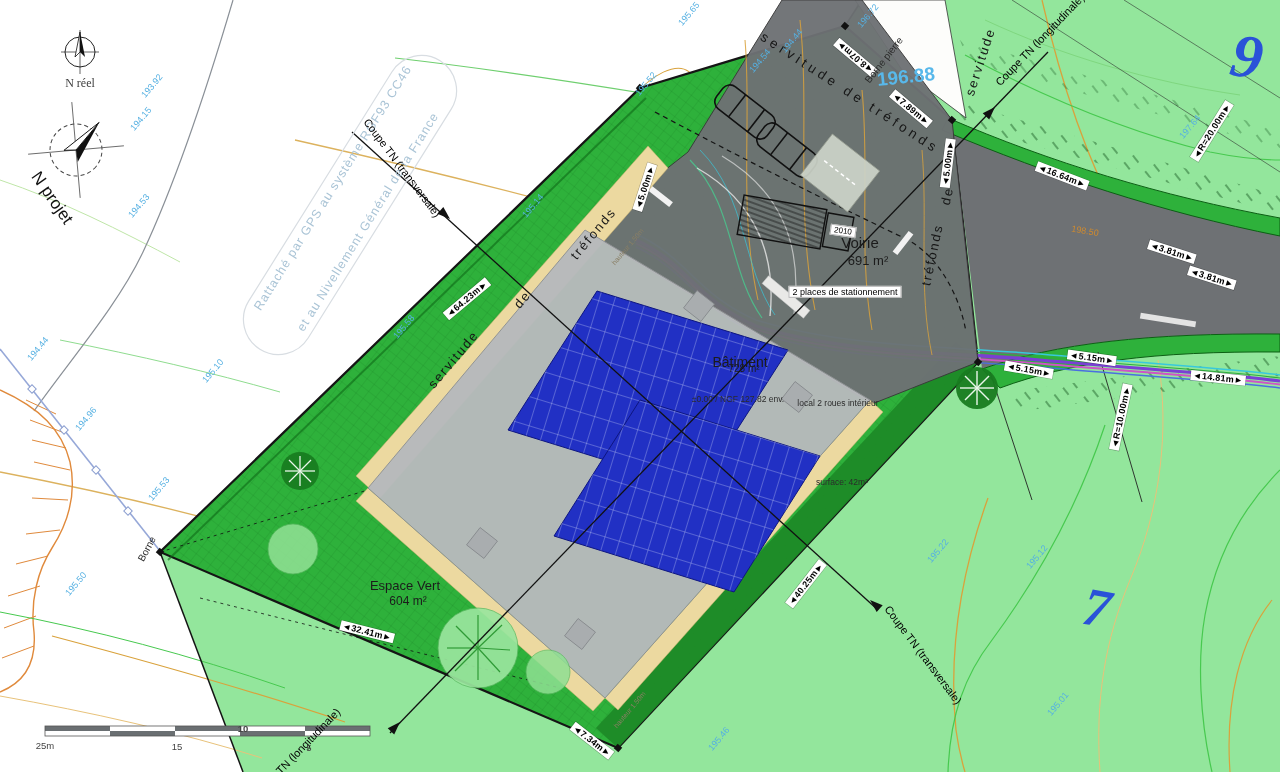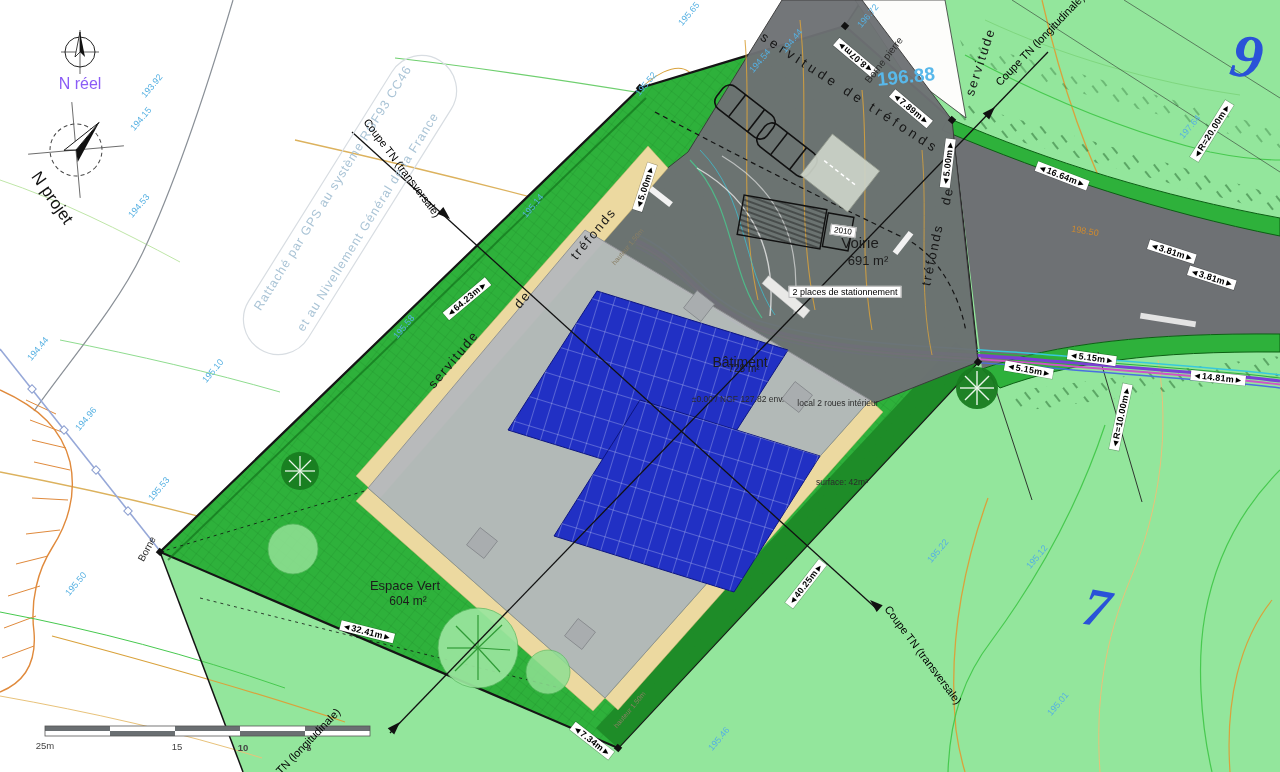--- a/index.html
+++ b/index.html
@@ -14,21 +14,21 @@
   .c-elev{color:#55b0e2;font-size:9px;font-weight:500;}
   .c-elevbig{color:#58b8ea;font-size:19px;font-weight:700;}
   .c-orange{color:#cf8a2e;font-size:9px;}
   .c-parcelnum{color:#2a52d8;font-family:"Liberation Serif",serif;font-style:italic;font-weight:700;}
   .c-area{color:#1c1c1c;font-size:13px;}
   .c-tiny{color:#2b2b2b;font-size:8.5px;}
   .c-coupe{color:#000;font-size:11px;}
   .c-serv{color:#161616;font-size:13.5px;letter-spacing:4px;}
   .c-serv2{color:#161616;font-size:13px;letter-spacing:2px;}
   .c-small{color:#2b2b2b;font-size:10px;}
-  .c-ntext{color:#8b5cf6;font-size:16px;}
+  .c-ntext{color:#404040;font-size:12px;font-family:Liberation Serif, serif;}
   .c-nbig{color:#111;font-size:17px;}
   .c-water{color:#aac4d6;font-size:12.5px;letter-spacing:1px;}
   .c-scale{color:#444;font-size:9.5px;text-align:right;}
   .c-microtan{color:#8a7f64;font-size:7px;}
 </style>
 <title>Plan de masse - projet bâtiment photovoltaïque</title></head>
 <body>
 
 <div id="stage">
 <svg id="drawing" width="1280" height="772" viewBox="0 0 1280 772" xmlns="http://www.w3.org/2000/svg">
@@ -353,16 +353,16 @@
       <div class="lbl c-tiny" style="left: 838px; top: 404px; transform: translate(-50%, -50%) rotate(0deg);">local 2 roues intérieur</div>
       <div class="lbl c-tiny" style="left: 842px; top: 440px; transform: translate(-50%, -50%) rotate(0deg); margin-top: 43px;">surface: 42m²</div>
       <div class="lbl c-area" style="left: 405px; top: 586px; transform: translate(-50%, -50%) rotate(0deg); font-size: 13px;">Espace Vert</div>
       <div class="lbl c-area" style="left: 408px; top: 602px; transform: translate(-50%, -50%) rotate(0deg); font-size: 12px;">604 m²</div>
       <div class="lbl c-microtan" style="left: 628px; top: 247px; transform: translate(-50%, -50%) rotate(-50deg);">hauteur 1.50m</div>
       <div class="lbl c-microtan" style="left: 630px; top: 710px; transform: translate(-50%, -50%) rotate(-50deg);">hauteur 1.50m</div>
       <div class="lbl c-box" style="left: 843px; top: 231px; transform: translate(-50%, -50%) rotate(8deg); font-size: 8px;">2010</div>
       <div class="lbl c-scale" style="left: 45px; top: 746px; transform: translate(-50%, -50%) rotate(0deg);">25m</div>
       <div class="lbl c-scale" style="left: 111px; top: 747px; transform: translate(-50%, -50%) rotate(0deg); margin-top: 36px;">20</div>
       <div class="lbl c-scale" style="left: 177px; top: 747px; transform: translate(-50%, -50%) rotate(0deg);">15</div>
-      <div class="lbl c-scale" style="left: 243px; top: 748px; transform: translate(-50%, -50%) rotate(0deg); font-weight: bold;">10</div>
+      <div class="lbl c-scale" style="left: 243px; top: 729px; transform: translate(-50%, -50%) rotate(0deg); font-weight: bold;">10</div>
       <div class="lbl c-scale" style="left: 309px; top: 748px; transform: translate(-50%, -50%) rotate(0deg);">5</div>
     </div>
 </div>
 
 </body></html>

